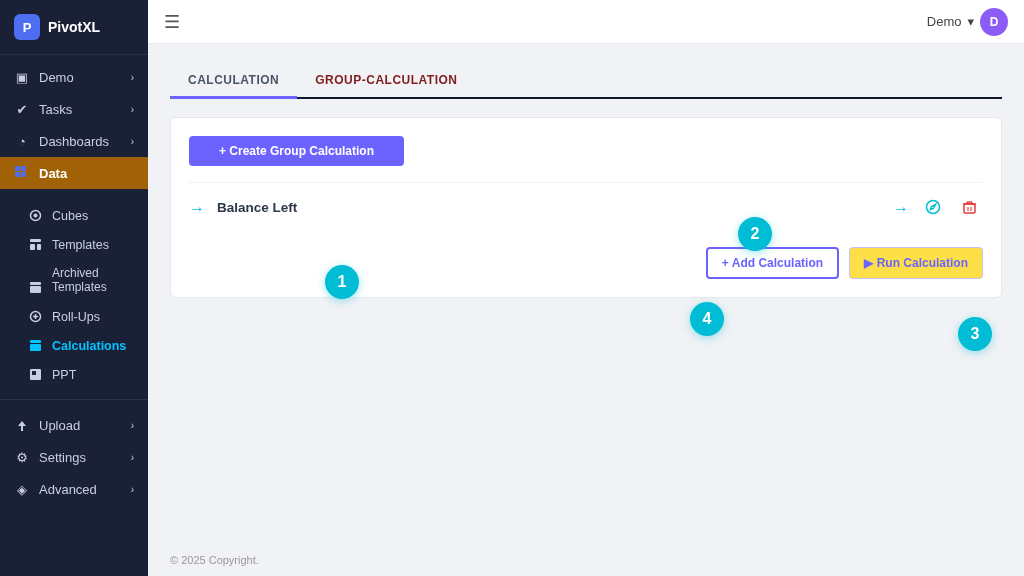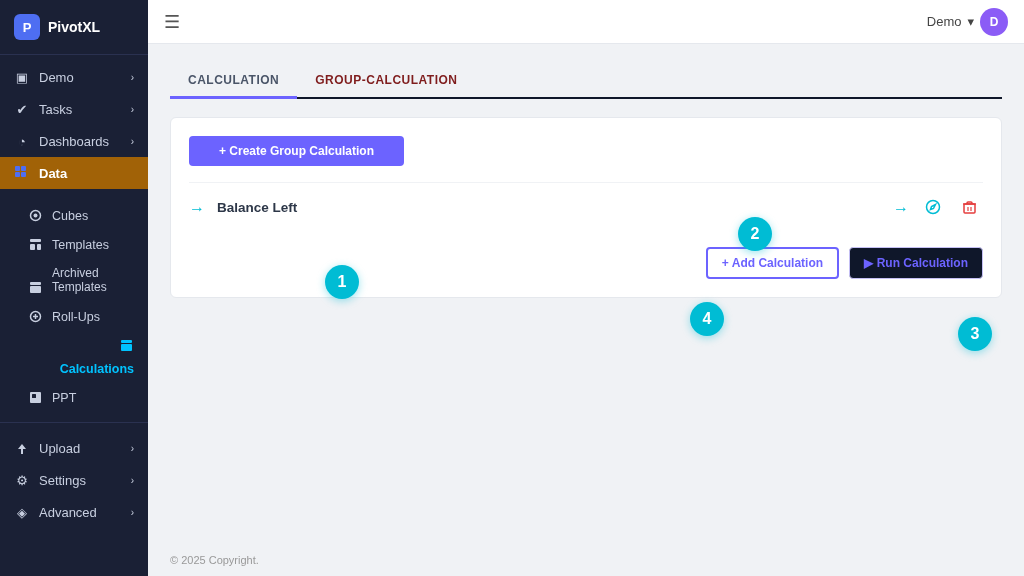--- a/index.html
+++ b/index.html
@@ -80,21 +80,21 @@
 
     .sidebar-sub-item {
       display: flex;
       align-items: flex-end;
       gap: 9px;
       padding: 7px 14px 7px 28px;
       cursor: pointer;
       font-size: 12.5px;
       color: #c8cfe0;
     }
-    .sidebar-sub-item.active { color: #00c3ff; font-weight: 600; flex-direction: column; }
+    .sidebar-sub-item.active { color: #00c3ff; font-weight: 600; }
 
     .sidebar-sub-item .item-icon {
       width: 15px;
       height: 15px;
       display: flex; align-items: center; justify-content: center;
     }
 
     .sidebar-divider {
       height: 1px;
       background: #2a3150;
@@ -285,21 +285,21 @@
       padding: 7px 14px;
       font-size: 12px;
       font-weight: 600;
       cursor: pointer;
       display: flex;
       align-items: center;
       gap: 5px;
     }
 
     .run-calc-btn {
-      background: #0f172a;
+      background: #fde047;
       color: #6c63ff;
       border: 1px solid #c5c0f5;
       border-radius: 4px;
       padding: 7px 14px;
       font-size: 12px;
       font-weight: 600;
       cursor: pointer;
       display: flex;
       align-items: center;
       gap: 5px;

